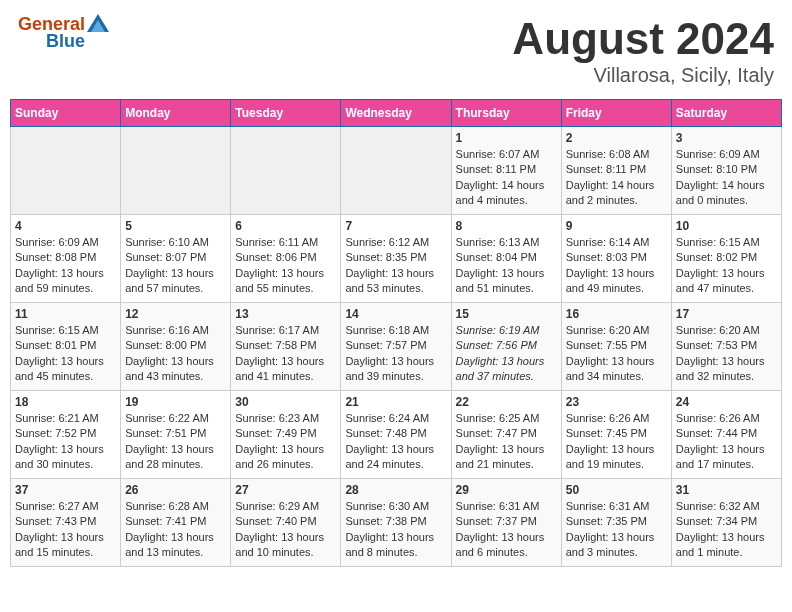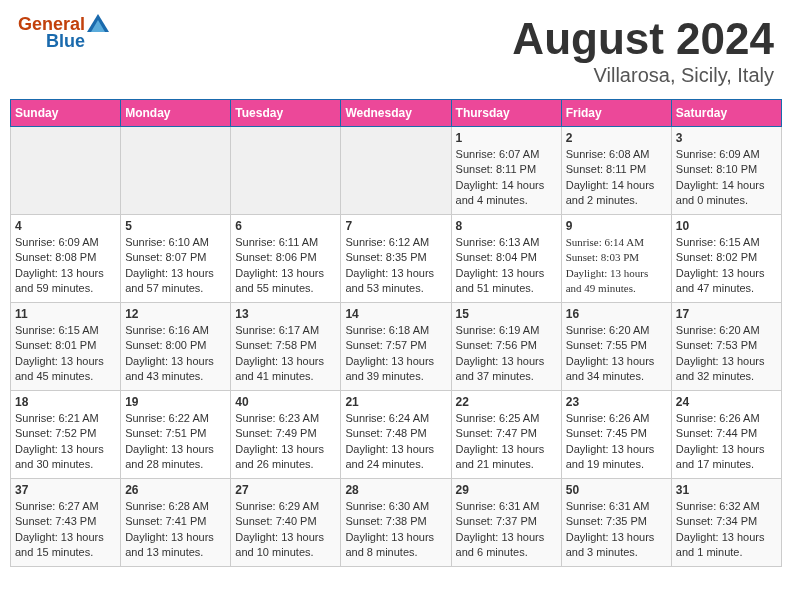--- a/index.html
+++ b/index.html
@@ -166,21 +166,21 @@
         </td>
         <td>
           <div class="day-num">8</div>
           <div class="day-info" style="white-space: pre-line;">Sunrise: 6:13 AM
 Sunset: 8:04 PM
 Daylight: 13 hours
 and 51 minutes.</div>
         </td>
         <td>
           <div class="day-num">9</div>
-          <div class="day-info" style="white-space: pre-line; font-family: Liberation Serif, serif;">Sunrise: 6:14 AM
+          <div class="day-info" style="white-space: pre-line;">Sunrise: 6:14 AM
 Sunset: 8:03 PM
 Daylight: 13 hours
 and 49 minutes.</div>
         </td>
         <td>
           <div class="day-num">10</div>
           <div class="day-info" style="white-space: pre-line;">Sunrise: 6:15 AM
 Sunset: 8:02 PM
 Daylight: 13 hours
 and 47 minutes.</div>
@@ -210,21 +210,21 @@
         </td>
         <td>
           <div class="day-num">14</div>
           <div class="day-info" style="white-space: pre-line;">Sunrise: 6:18 AM
 Sunset: 7:57 PM
 Daylight: 13 hours
 and 39 minutes.</div>
         </td>
         <td>
           <div class="day-num">15</div>
-          <div class="day-info" style="white-space: pre-line;">Sunrise: 6:19 AM
+          <div class="day-info" style="white-space: pre-line; font-style: italic;">Sunrise: 6:19 AM
 Sunset: 7:56 PM
 Daylight: 13 hours
 and 37 minutes.</div>
         </td>
         <td>
           <div class="day-num">16</div>
           <div class="day-info" style="white-space: pre-line;">Sunrise: 6:20 AM
 Sunset: 7:55 PM
 Daylight: 13 hours
 and 34 minutes.</div>
@@ -246,21 +246,21 @@
 and 30 minutes.</div>
         </td>
         <td>
           <div class="day-num">19</div>
           <div class="day-info" style="white-space: pre-line;">Sunrise: 6:22 AM
 Sunset: 7:51 PM
 Daylight: 13 hours
 and 28 minutes.</div>
         </td>
         <td>
-          <div class="day-num">40</div>
+          <div class="day-num">30</div>
           <div class="day-info" style="white-space: pre-line;">Sunrise: 6:23 AM
 Sunset: 7:49 PM
 Daylight: 13 hours
 and 26 minutes.</div>
         </td>
         <td>
           <div class="day-num">21</div>
           <div class="day-info" style="white-space: pre-line;">Sunrise: 6:24 AM
 Sunset: 7:48 PM
 Daylight: 13 hours

